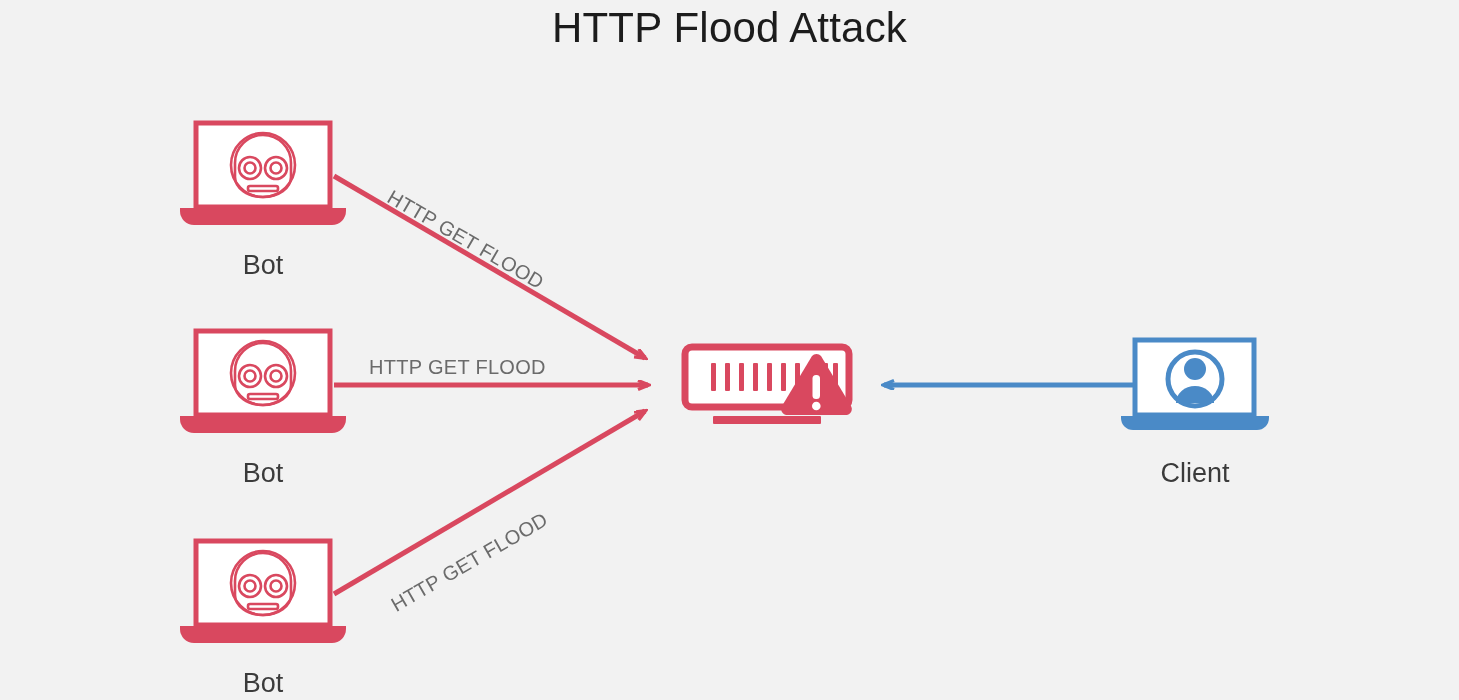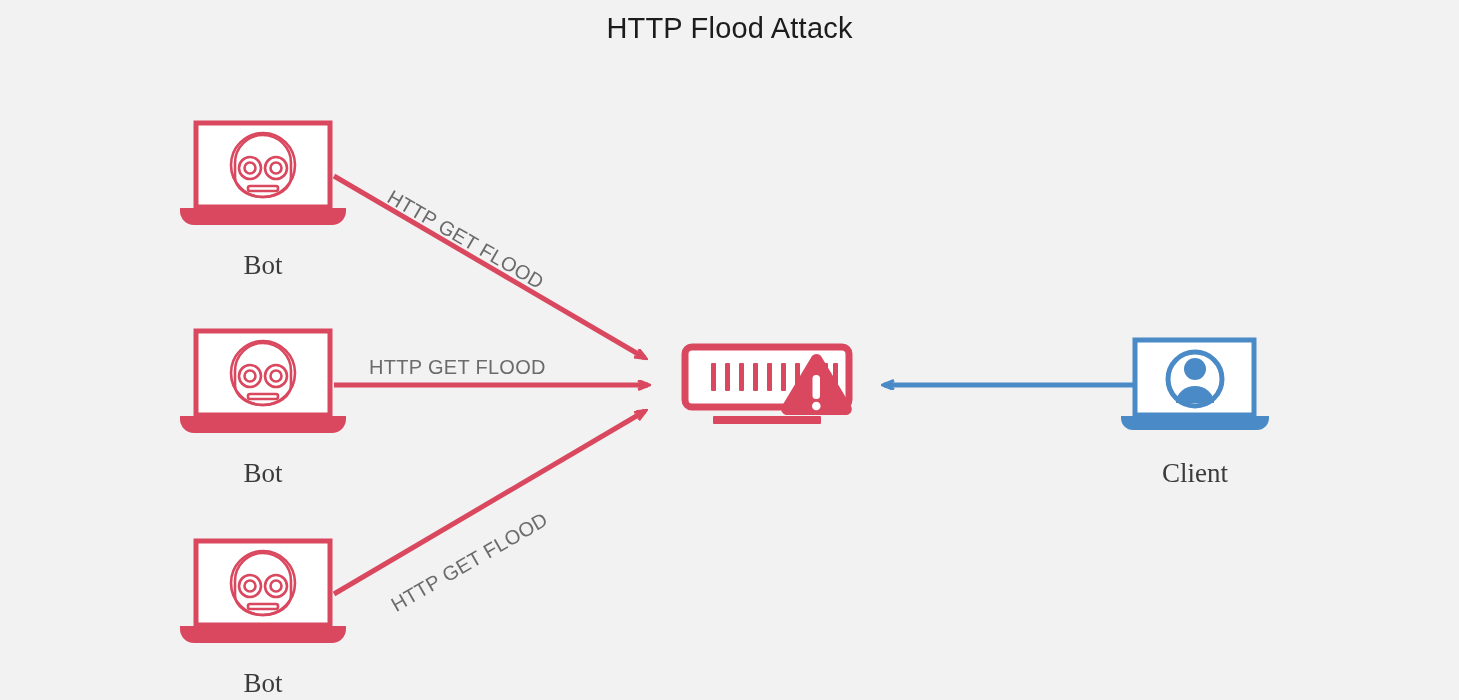--- a/index.html
+++ b/index.html
@@ -19,35 +19,34 @@
     width: 1459px;
     height: 700px;
     background: #f2f2f2;
   }
   #diagram-title {
     position: absolute;
     left: 0;
     top: 2px;
     width: 1459px;
     text-align: center;
-    font-size: 29px;
+    font-size: 42px;
     font-weight: 400;
     color: #1c1c1c;
     letter-spacing: 0.2px;
     line-height: 52px;
   }
   .node-label {
     position: absolute;
     text-align: center;
     font-size: 27px;
     color: #3b3b3b;
     font-weight: 400;
     line-height: 32px;
     white-space: nowrap;
-    font-family: Liberation Serif, serif;
   }
   .edge-label {
     position: absolute;
     font-size: 20px;
     color: #6b6b6b;
     font-weight: 400;
     white-space: nowrap;
     letter-spacing: 0.3px;
     transform-origin: 0 50%;
   }

